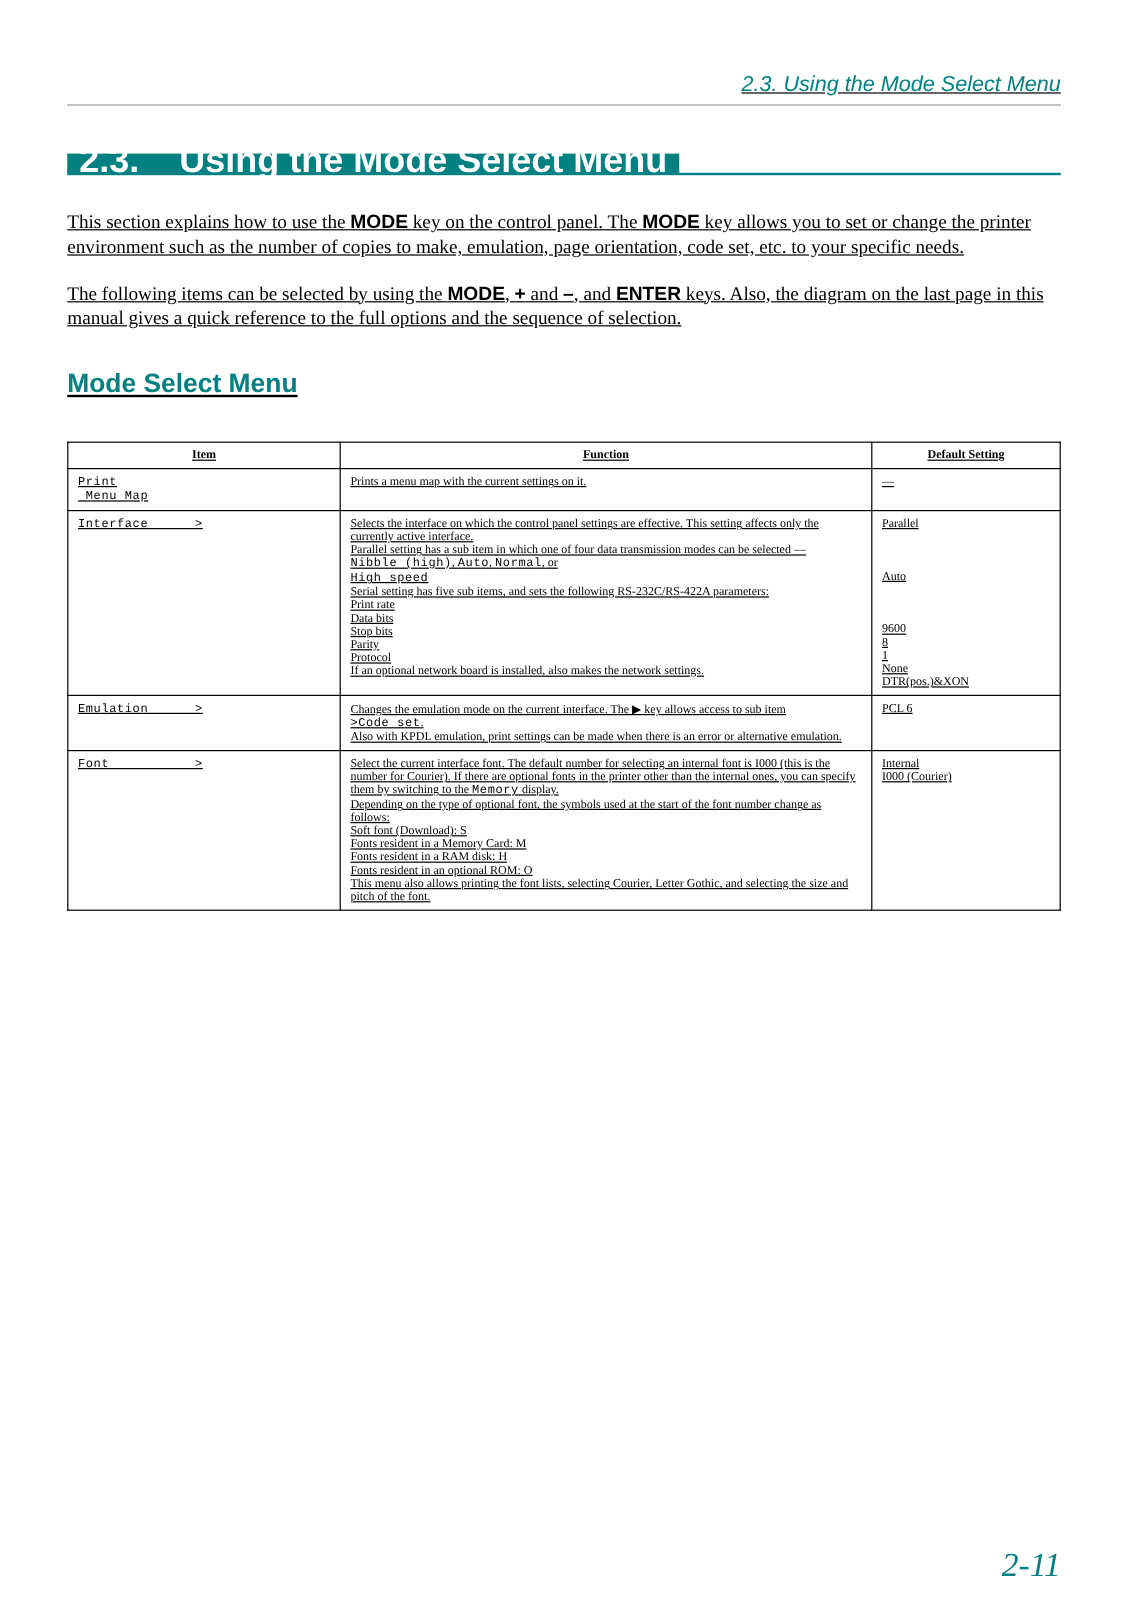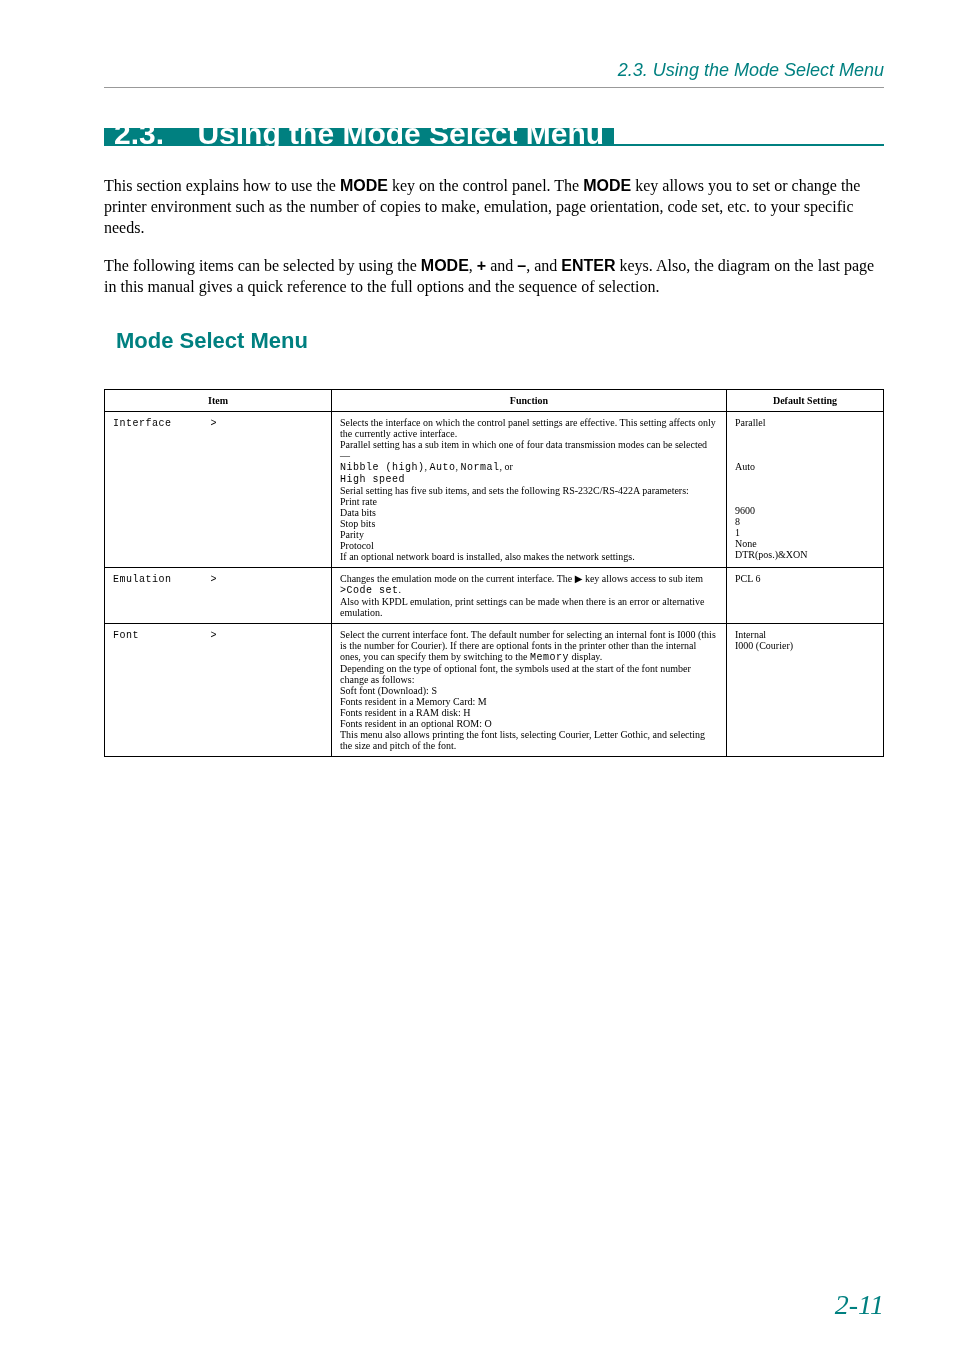--- a/index.html
+++ b/index.html
@@ -4,24 +4,25 @@
 <style>
   body {
     margin: 0;
     padding: 0;
     font-family: "Times New Roman", serif;
     background: #fff;
     color: #000;
     width: 954px;
   }
   .page {
-    padding: 60px 70px 40px 104px;
+    padding: 60px 70px 40px 56px;
     box-sizing: border-box;
     min-height: 1351px;
     position: relative;
+    text-decoration: underline;
   }
   .header-area {
     text-align: right;
     font-style: italic;
     color: #008080;
     font-family: "Trebuchet MS", "Arial", sans-serif;
     font-size: 18px;
     padding-bottom: 6px;
     border-bottom: 1px solid #999;
     margin-bottom: 40px;
@@ -48,21 +49,21 @@
   }
   .body-text .sans-bold {
     font-family: Arial, sans-serif;
     font-weight: bold;
   }
   .sub-heading {
     color: #008080;
     font-family: "Trebuchet MS", "Arial", sans-serif;
     font-weight: bold;
     font-size: 22px;
-    margin: 30px 0 10px 12px;
+    margin: 30px 0 10px 0;
   }
   table.mode-table {
     border-collapse: collapse;
     width: 100%;
     font-size: 10px;
     margin-top: 35px;
   }
   table.mode-table th, table.mode-table td {
     border: 1px solid #000;
     padding: 5px 8px;
@@ -118,20 +119,26 @@
   <table class="mode-table">
     <thead>
       <tr>
         <th class="col-item">Item</th>
         <th class="col-func">Function</th>
         <th class="col-def">Default Setting</th>
       </tr>
     </thead>
     <tbody>
 
+      <tr>
+        <td><span class="lcd">Print
+ Menu Map</span></td>
+        <td>Prints a menu map with the current settings on it.</td>
+        <td>—</td>
+      </tr>
 
       <tr>
         <td><span class="lcd">Interface      &gt;</span></td>
         <td>
           <span>Selects the interface on which the control panel settings are effective. This setting affects only the currently active interface.</span><br>
           <span>Parallel setting has a sub item in which one of four data transmission modes can be selected —</span><br>
           <span class="lcd">Nibble (high)</span><span>, </span><span class="lcd">Auto</span><span>, </span><span class="lcd">Normal</span><span>, or</span><br>
           <span class="lcd">High speed</span><br>
           <span>Serial setting has five sub items, and sets the following RS-232C/RS-422A parameters:</span><br>
           <span>Print rate</span><br>

